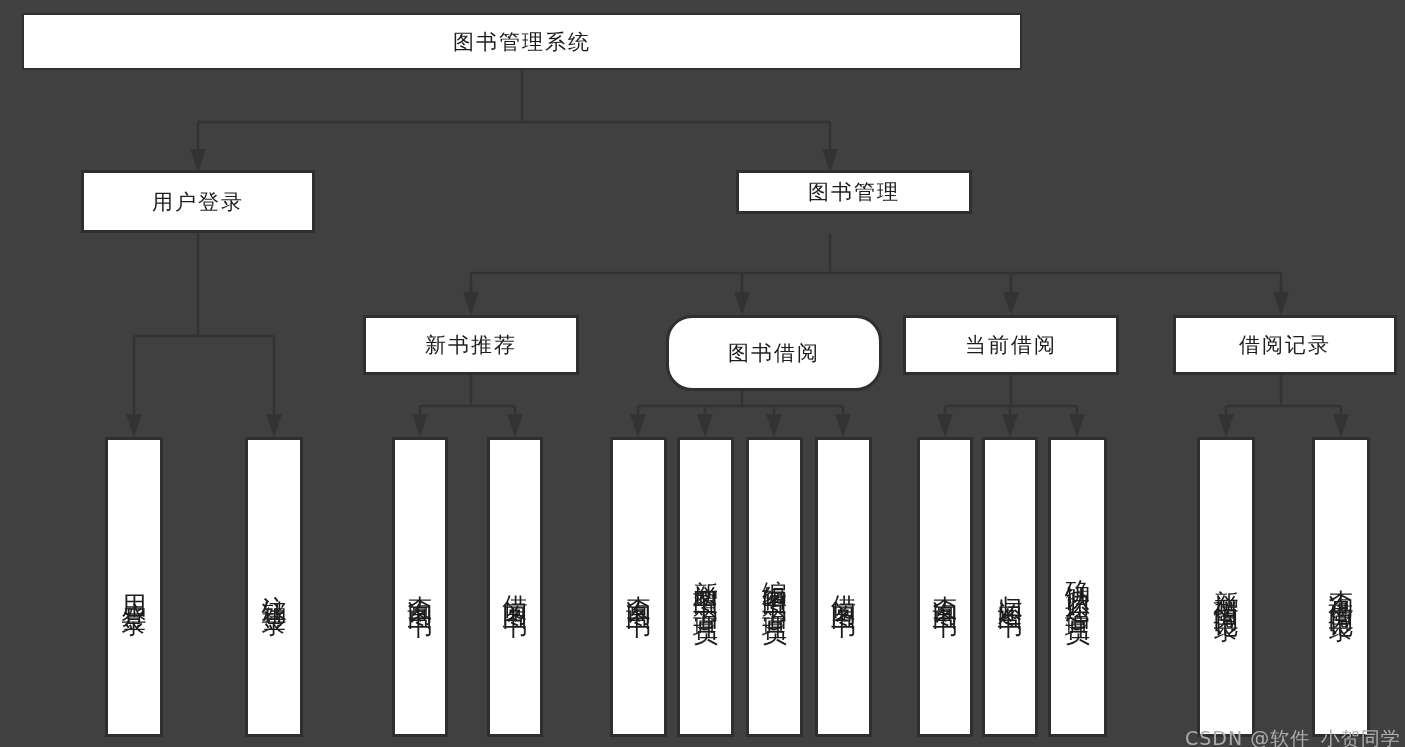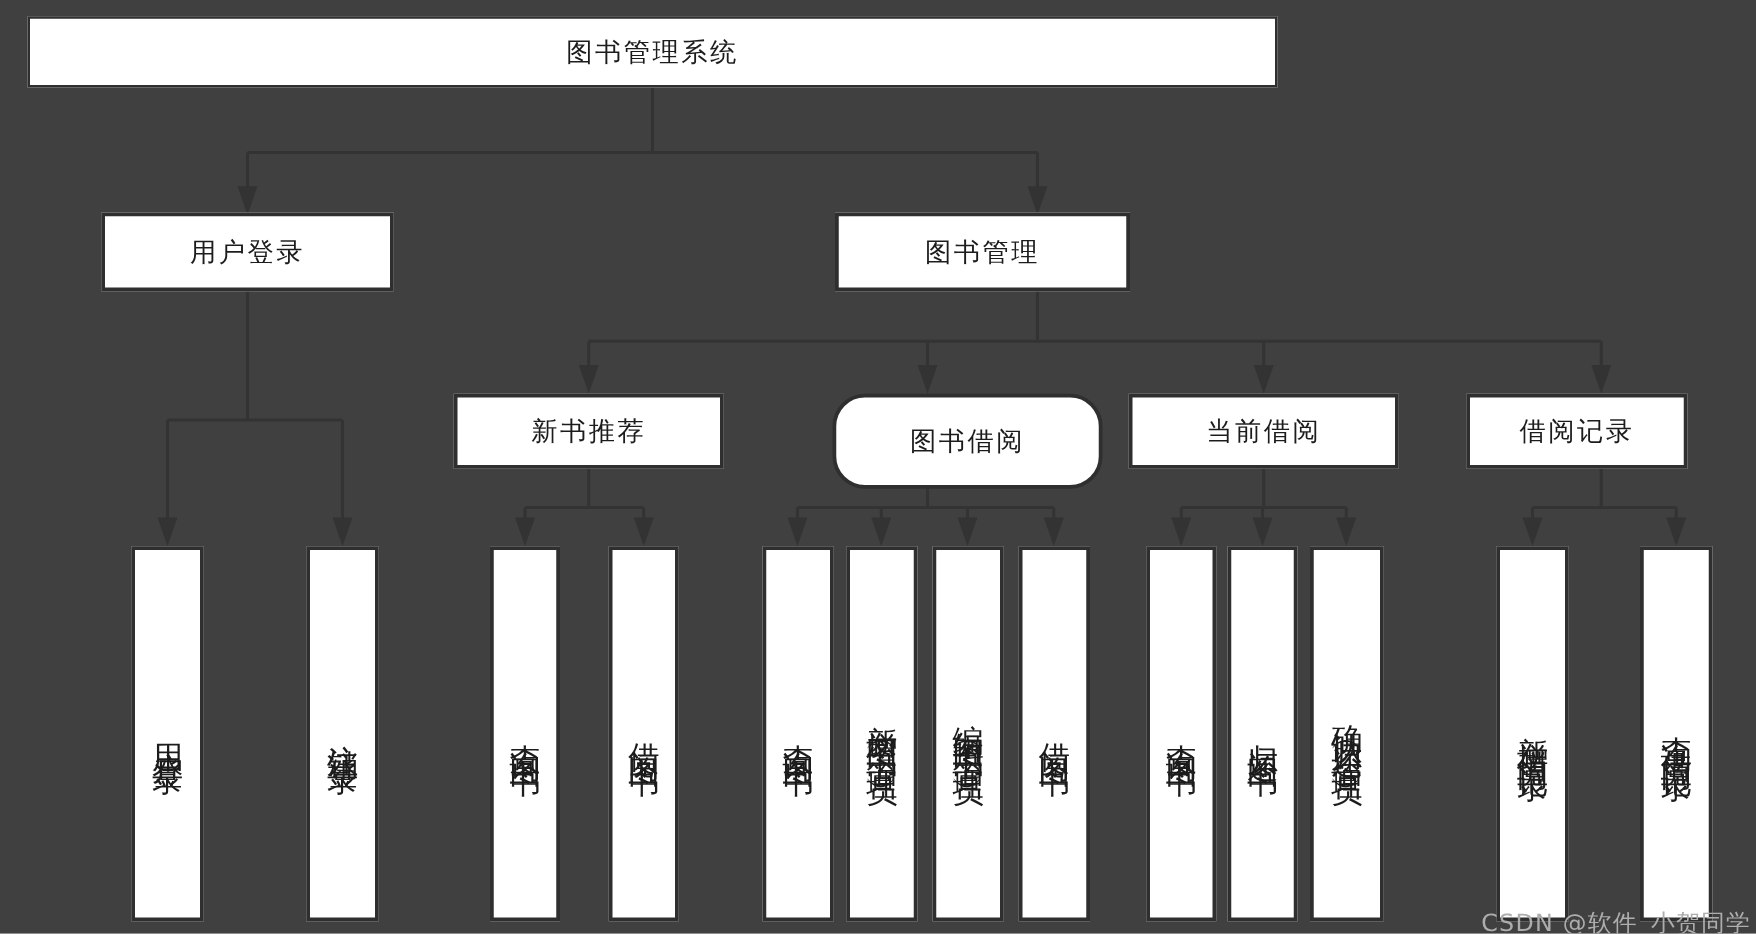--- a/index.html
+++ b/index.html
@@ -108,34 +108,34 @@
     </g>
   </svg>
 
   <div class="node root" style="left:22px; top:13px; width:1000px; height:57px;">
     <span class="hlabel">图书管理系统</span>
   </div>
 
   <div class="node" style="left:81px; top:170px; width:234px; height:63px;">
     <span class="hlabel">用户登录</span>
   </div>
-  <div class="node" style="left:668px; top:170px; width:236px; height:63px;">
+  <div class="node" style="left:736px; top:170px; width:236px; height:44px;">
     <span class="hlabel">图书管理</span>
   </div>
 
   <div class="node" style="left:363px; top:315px; width:216px; height:60px;">
     <span class="hlabel">新书推荐</span>
   </div>
   <div class="node" style="left:666px; top:315px; width:216px; height:76px;border-radius:26px;">
     <span class="hlabel">图书借阅</span>
   </div>
   <div class="node" style="left:903px; top:315px; width:216px; height:60px;text-align:right;">
     <span class="hlabel">当前借阅</span>
   </div>
-  <div class="node" style="left:1173px; top:315px; width:177px; height:60px;">
+  <div class="node" style="left:1173px; top:315px; width:224px; height:60px;">
     <span class="hlabel">借阅记录</span>
   </div>
 
   <div class="node vnode" style="left:105px; top:437px; width:58px; height:300px;">
     <span class="vlabel">用户登录</span>
   </div>
   <div class="node vnode" style="left:245px; top:437px; width:58px; height:300px;">
     <span class="vlabel">注销登录</span>
   </div>
 

